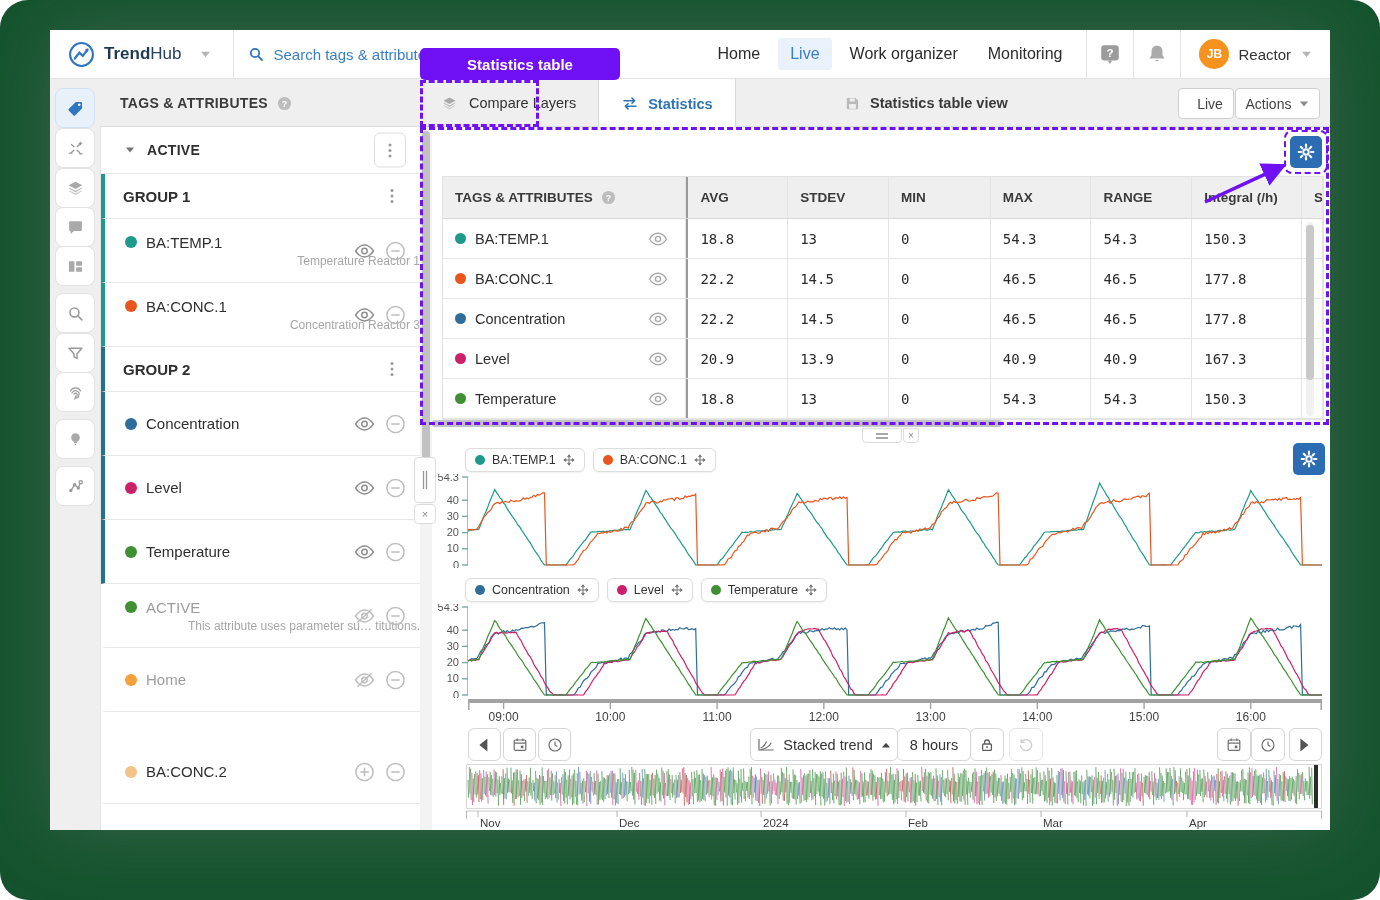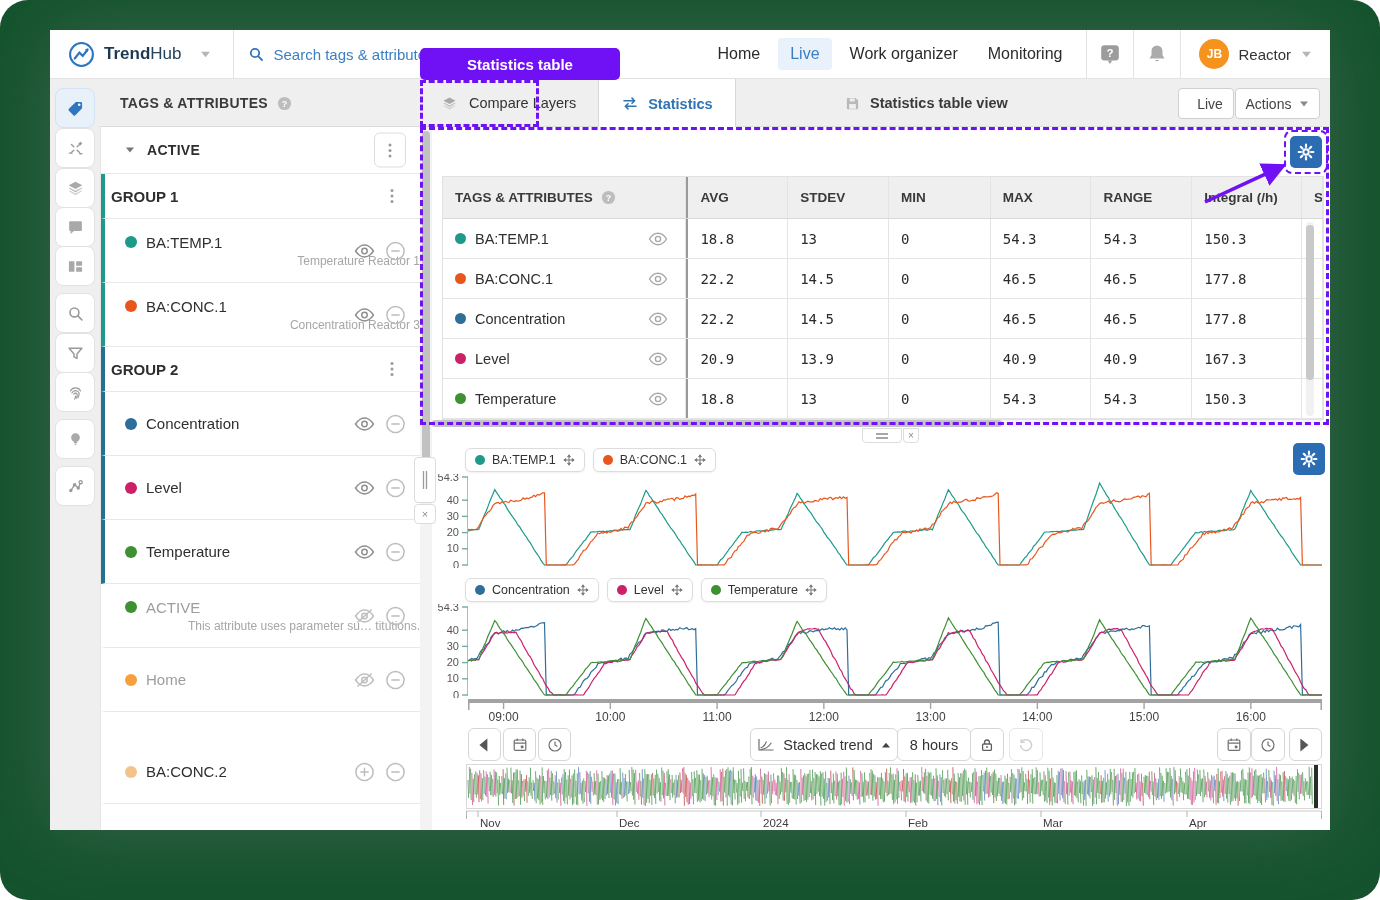--- a/index.html
+++ b/index.html
@@ -49,21 +49,21 @@
   .rail-btn .ricon{width:17px;height:17px;display:inline-flex;}
   
   .sidebar{position:absolute;left:50px;top:97px;width:320px;height:703px;background:#fff;border-left:1px solid #e5e5e5;
            overflow:hidden;box-sizing:border-box;}
   .sb-row{position:relative;border-bottom:1px solid #e8e8e8;box-sizing:border-box;background:#fff;}
   .sb-collapser{height:47px;display:flex;align-items:center;padding-left:24px;gap:12px;}
   .sb-collapser .lbl{font-size:14px;font-weight:bold;color:#2e2e2e;letter-spacing:.3px;}
   .kebab-box{position:absolute;right:14px;top:50%;transform:translateY(-50%);width:30px;height:33px;border:1px solid #ddd;
              border-radius:6px;background:#fff;display:flex;align-items:center;justify-content:center;cursor:pointer;}
   .kebab-plain{position:absolute;right:22px;top:50%;transform:translateY(-50%);width:8px;height:16px;display:flex;cursor:pointer;}
-  .sb-group{height:45px;display:flex;align-items:center;padding-left:6px;}
+  .sb-group{height:45px;display:flex;align-items:center;padding-left:18px;}
   .sb-group .lbl{font-size:15px;font-weight:bold;color:#2e2e2e;}
   .sb-item{height:64px;display:flex;flex-direction:column;justify-content:center;padding-left:20px;}
   .sb-item .row1{display:flex;align-items:center;gap:9px;}
   .dot{border-radius:50%;flex:0 0 auto;}
   .dot12{width:12px;height:12px;}
   .sb-item .lbl{font-size:15px;color:#2f2f2f;}
   .sb-item.disabled .lbl{color:#9d9d9d;}
   .sb-item .sub{font-size:12px;color:#a6a6a6;margin:3px 0 0 21px;}
   .sb-icons{position:absolute;right:14px;top:50%;transform:translateY(-50%);display:flex;gap:10px;}
   .sb-icons .aicon{width:21px;height:21px;display:inline-flex;cursor:pointer;}

